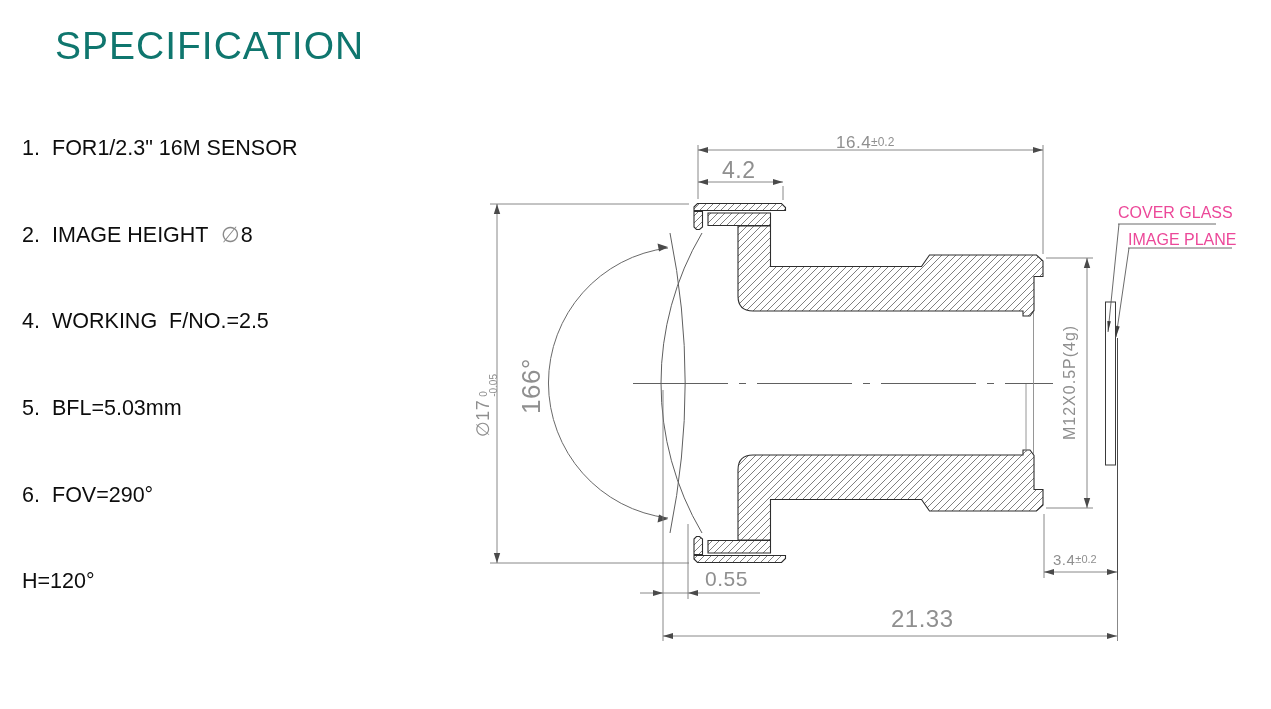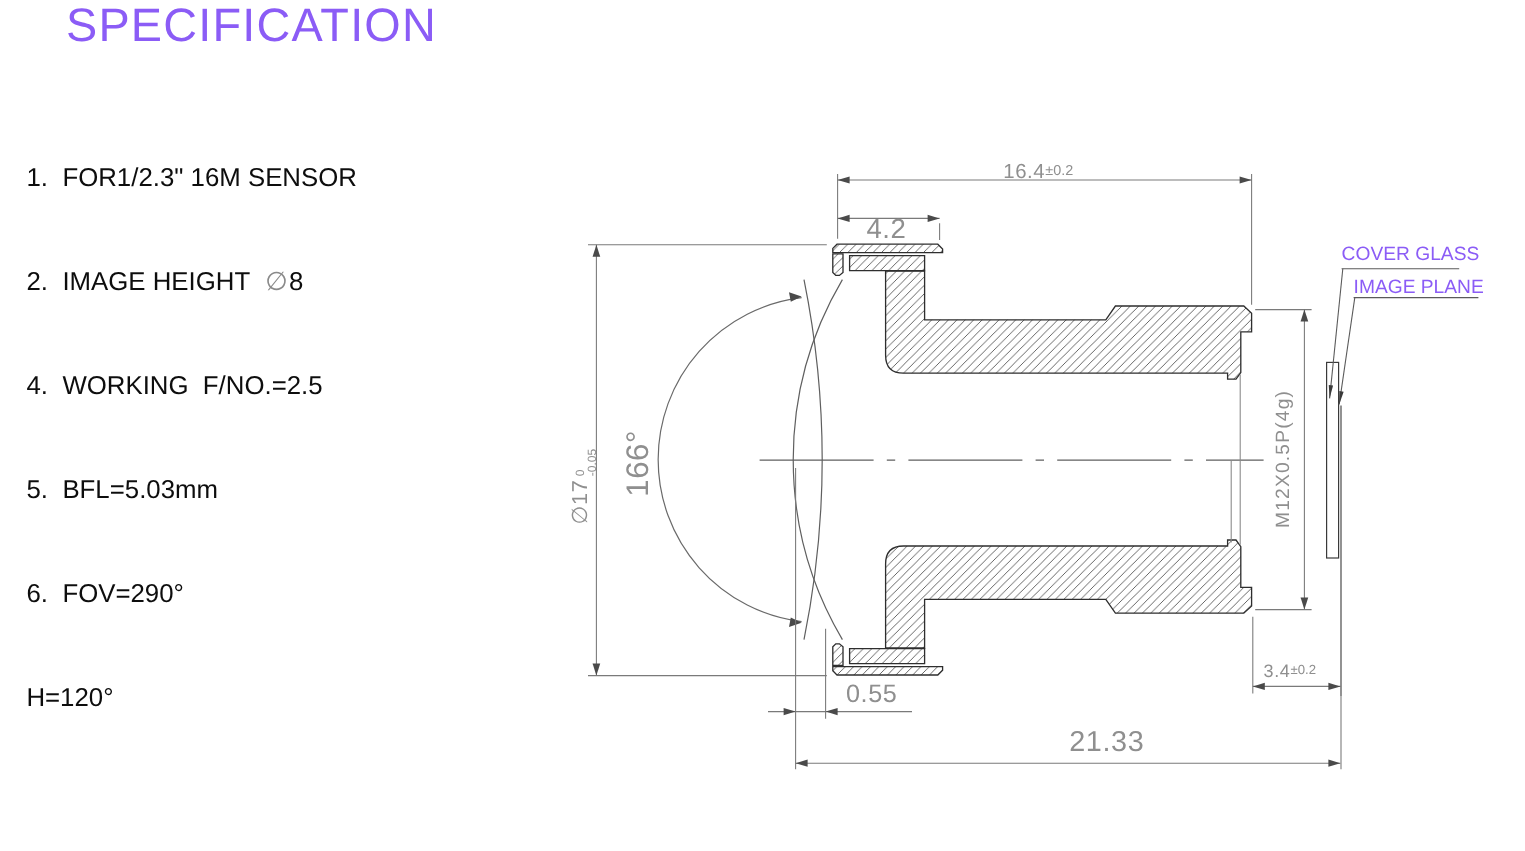--- a/index.html
+++ b/index.html
@@ -1,30 +1,30 @@
 <!DOCTYPE html>
 <html><head>
 <meta charset="utf-8">
 <style>
   html,body{margin:0;padding:0;background:#ffffff;}
   #page{position:relative;width:1271px;height:709px;background:#fff;overflow:hidden;
         font-family:"Liberation Sans",sans-serif;}
   
-  .title{position:absolute;left:55px;top:0;font-size:39px;letter-spacing:1px;color:#8b5cf6;white-space:pre;}
+  .title{position:absolute;left:55px;top:24px;font-size:39px;letter-spacing:1px;color:#0f766e;white-space:pre;}
   .spec-list{position:absolute;left:22px;top:76px;font-size:21.5px;color:#0d0d0d;line-height:28.9px;white-space:pre;}
   .spec-row .num{display:inline-block;width:30px;}
   .spec-row .sym{color:#8a8a8a;font-weight:300;padding:0 1px;}
   .spec-sub{}
   
   .dim{position:absolute;color:#8f8f8f;letter-spacing:0.5px;white-space:pre;}
   .dim .tol{font-size:12px;vertical-align:2px;letter-spacing:0;}
   .dim-rot{transform-origin:0 0;transform:rotate(-90deg);}
   .tolstack{display:inline-flex;flex-direction:column;font-size:10px;line-height:10px;
             margin-left:3px;vertical-align:2px;letter-spacing:0;}
-  .lbl{position:absolute;color:#8b5cf6;font-size:16px;white-space:pre;}
+  .lbl{position:absolute;color:#ec4899;font-size:16px;white-space:pre;}
   svg{position:absolute;left:0;top:0;}
 </style>
 </head>
 <body>
 
 <div id="page">
 
   <svg width="1271" height="709" viewBox="0 0 1271 709">
     <defs>
       <pattern id="hatch" width="7" height="7" patternUnits="userSpaceOnUse">
@@ -143,21 +143,21 @@
     
     
     
     
     
     
   </div>
 
   <div class="dim" style="left:836px;top:133px;font-size:17px;"><span>16.4</span><span class="tol">±0.2</span></div>
 
-  <div class="dim" style="left:722px;top:157px;font-size:23px;margin-top:20px;"><span>4.2</span></div>
+  <div class="dim" style="left:722px;top:157px;font-size:23px;"><span>4.2</span></div>
 
   <div class="dim dim-rot" style="left:472px;top:437px;font-size:18px;"><span>∅17</span><span class="tolstack"><span>0</span><span>-0.05</span></span></div>
 
   <div class="dim dim-rot" style="left:516px;top:414px;font-size:26px;"><span>166°</span></div>
 
   <div class="dim dim-rot" style="left:1061px;top:440px;font-size:16px;letter-spacing:1px;"><span>M12X0.5P(4g)</span></div>
 
   <div class="dim" style="left:1053px;top:551px;font-size:15px;"><span>3.4</span><span class="tol" style="font-size:11px;">±0.2</span></div>
 
   <div class="dim" style="left:705px;top:567px;font-size:21px;"><span>0.55</span></div>

